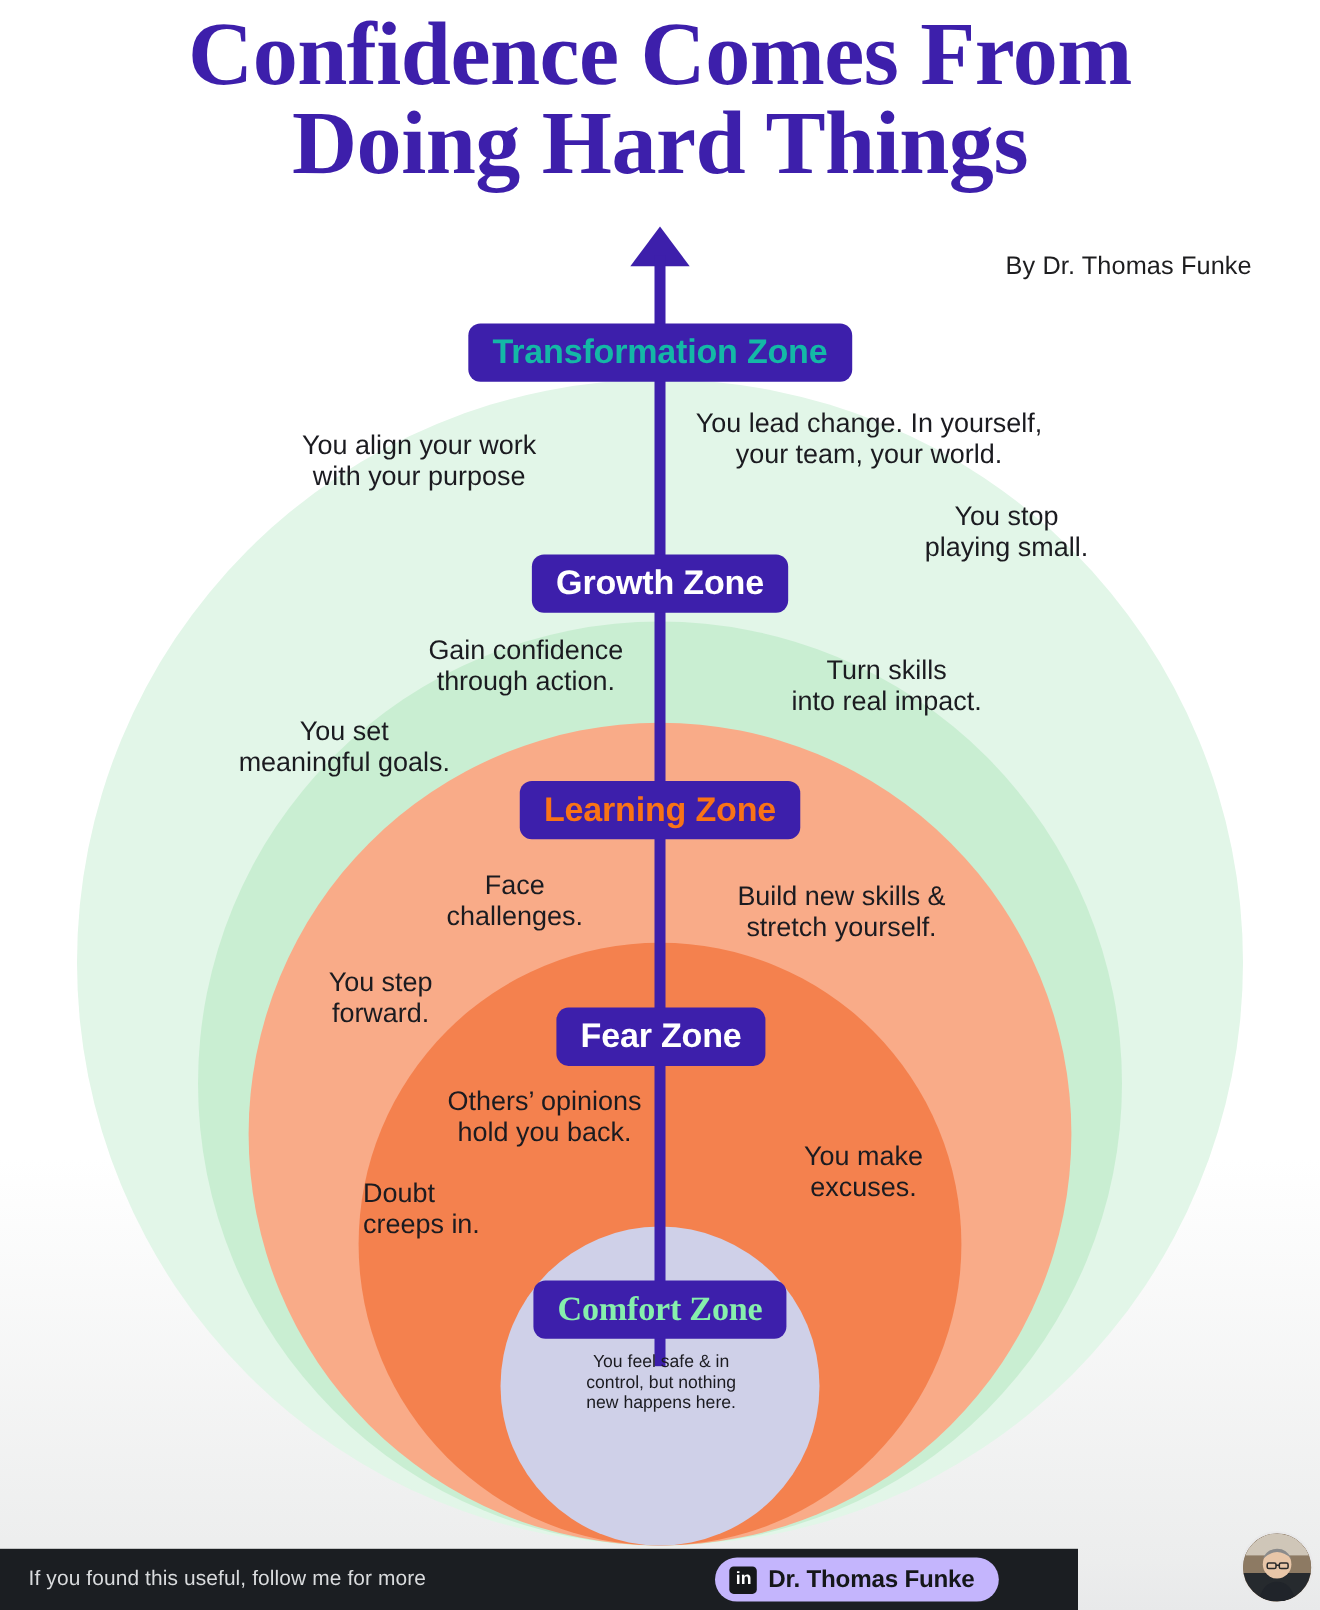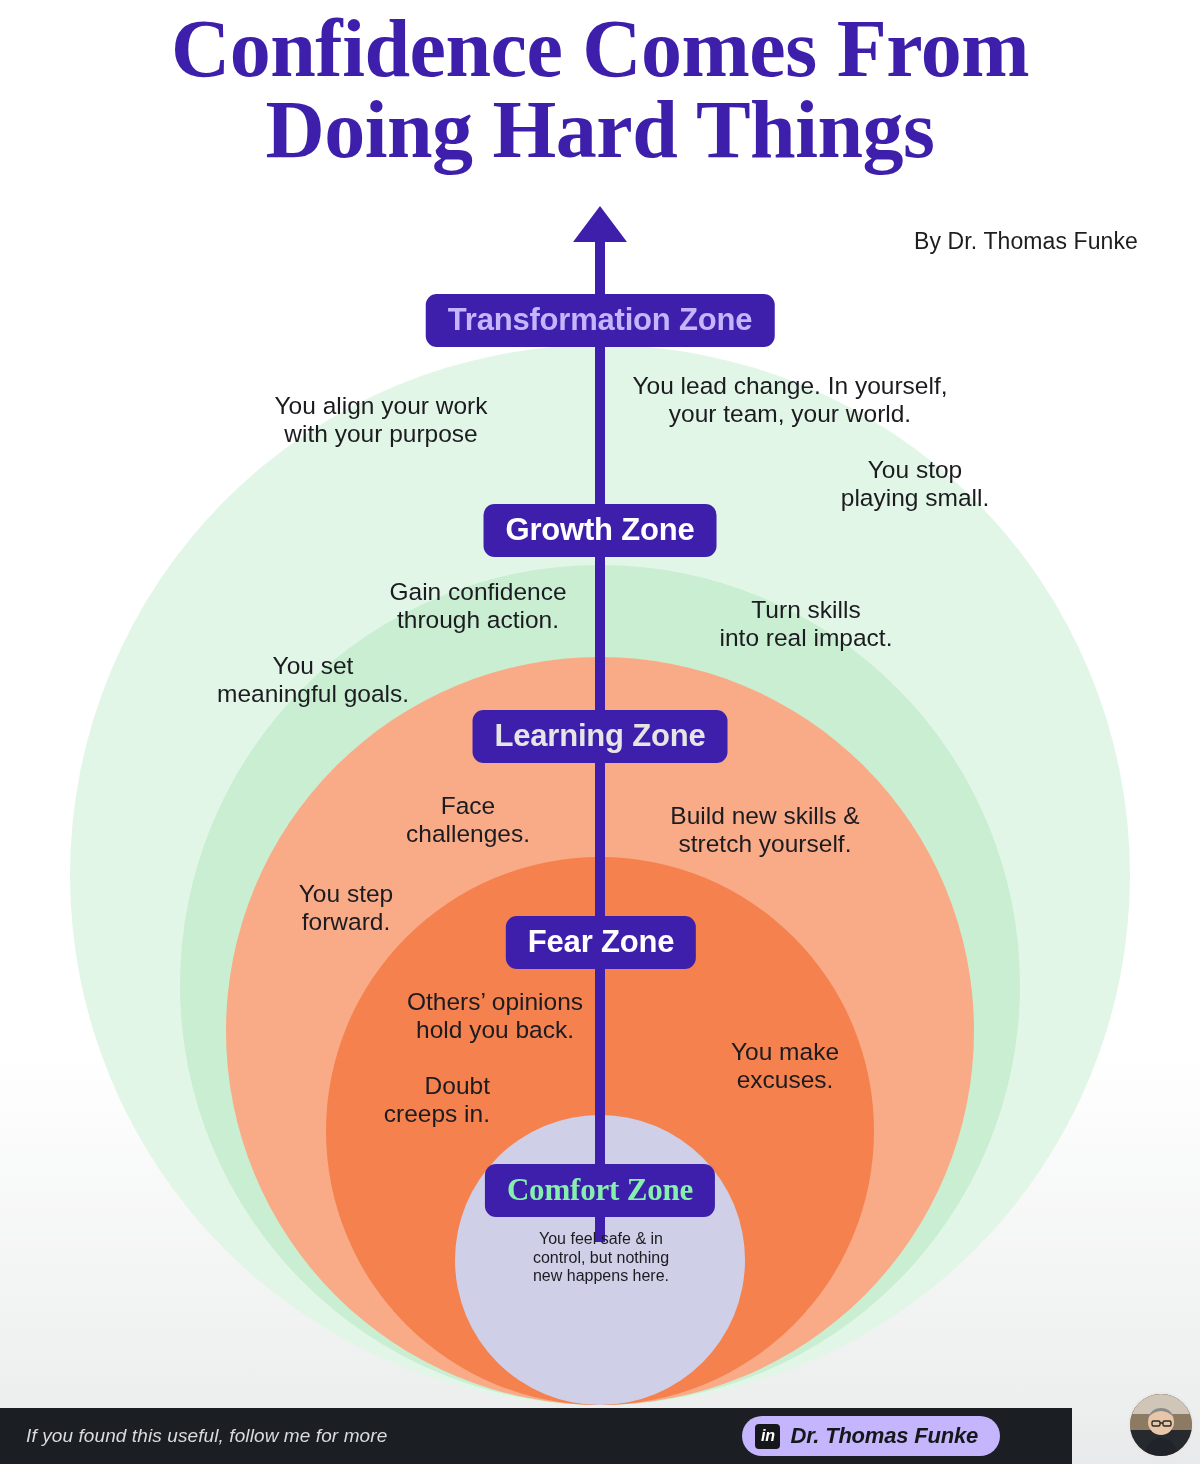--- a/index.html
+++ b/index.html
@@ -143,33 +143,32 @@
   #note-lead         { left: 625px; top: 372px; width: 330px; text-align: center; }
   #note-stop         { left: 790px; top: 456px; width: 250px; text-align: center; }
   #note-gain         { left: 368px; top: 578px; width: 220px; text-align: center; }
   #note-turn         { left: 672px; top: 596px; width: 268px; text-align: center; }
   #note-goals        { left: 200px; top: 652px; width: 226px; text-align: center; }
   #note-face         { left: 380px; top: 792px; width: 176px; text-align: center; }
   #note-build        { left: 640px; top: 802px; width: 250px; text-align: center; }
   #note-step         { left: 258px; top: 880px; width: 176px; text-align: center; }
   #note-others       { left: 388px; top: 988px; width: 214px; text-align: center; }
   #note-excuses      { left: 692px; top: 1038px; width: 186px; text-align: center; }
-  #note-doubt        { left: 330px; top: 1072px; width: 160px; text-align: right; }
+  #note-doubt        { left: 330px; top: 1072px; width: 160px; text-align: left; }
   #note-comfort-body { left: 470px; top: 1230px; width: 262px; text-align: center; font-size: 16px; line-height: 1.17; }
 
   
   .footer {
     position: absolute;
     left: 0;
     bottom: 0;
-    width: 1072px;
+    width: 980px;
     height: 56px;
     background: #1b1e22;
     z-index: 10;
-    font-style: italic;
   }
   .footer-text {
     position: absolute;
     left: 26px;
     top: 50%;
     transform: translateY(-50%);
     color: #d9dbdd;
     font-size: 19px;
     letter-spacing: 0.1px;
   }
@@ -240,23 +239,23 @@
 
   <div class="title-block">
     <div class="title-line" style="color: rgb(61, 31, 171);">Confidence Comes From</div>
     <div class="title-line" style="color: rgb(61, 31, 171);">Doing Hard Things</div>
   </div>
   <div class="byline">By Dr. Thomas Funke</div>
 
   <div class="arrowhead"></div>
   <div class="spine"></div>
 
-  <div class="badge" id="badge-transformation" style="background: rgb(61, 31, 171); color: #c4b5fd;">Transformation Zone</div>
+  <div class="badge" id="badge-transformation" style="background: rgb(61, 31, 171); color: #14b8a6;">Transformation Zone</div>
   <div class="badge" id="badge-growth" style="background: rgb(61, 31, 171); color: rgb(255, 255, 255);">Growth Zone</div>
-  <div class="badge" id="badge-learning" style="background: rgb(61, 31, 171); color: #e5e5e5;">Learning Zone</div>
+  <div class="badge" id="badge-learning" style="background: rgb(61, 31, 171); color: #f97316;">Learning Zone</div>
   <div class="badge" id="badge-fear" style="background: rgb(61, 31, 171); color: rgb(255, 255, 255);">Fear Zone</div>
   <div class="badge" id="badge-comfort" style="background: rgb(61, 31, 171); color: #86efac; font-family: Liberation Serif, serif;">Comfort Zone</div>
 
   <div class="note" id="note-align">You align your work
 with your purpose</div>
   <div class="note" id="note-lead">You lead change. In yourself,
 your team, your world.</div>
   <div class="note" id="note-stop">You stop
 playing small.</div>
 

